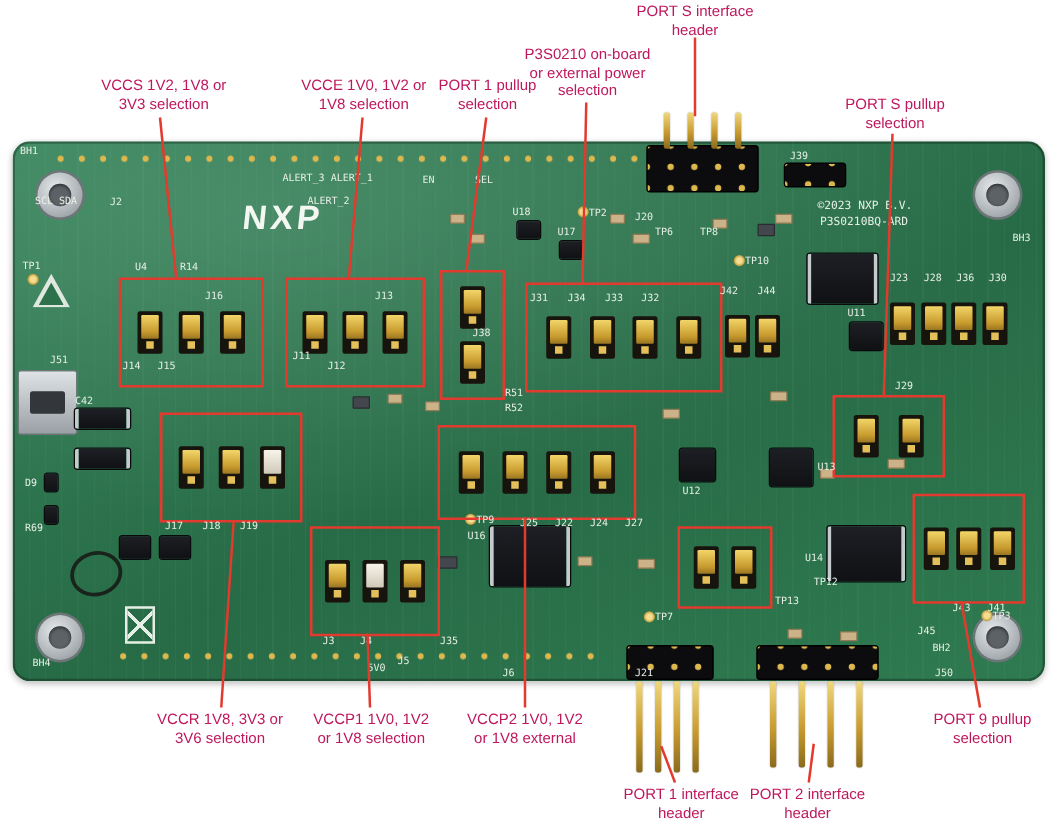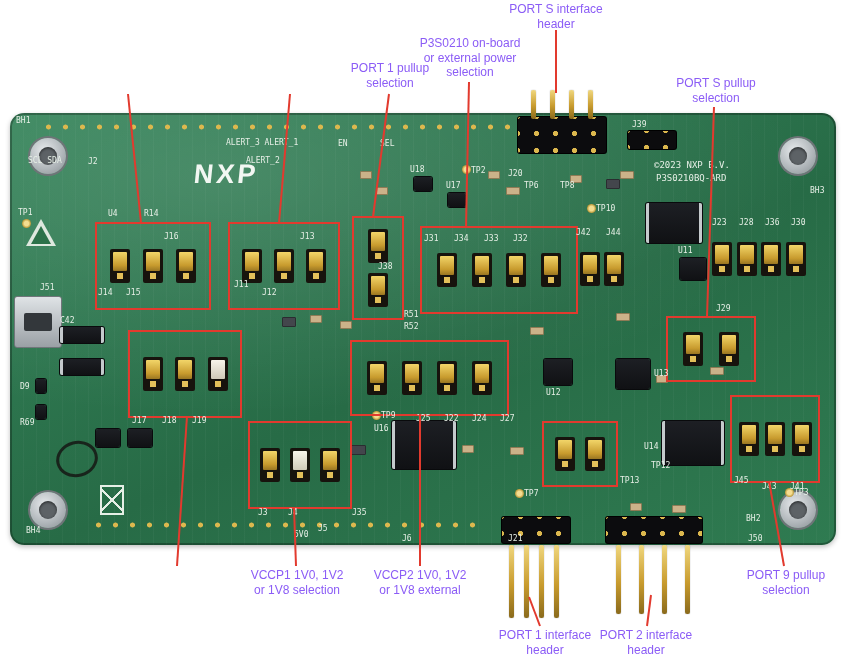--- a/index.html
+++ b/index.html
@@ -1,19 +1,19 @@
 <!DOCTYPE html>
 <html><head>
 <meta charset="utf-8">
 <style>
   html,body{margin:0;padding:0;background:#fff;}
   .canvas{position:relative;width:850px;height:666px;background:#fff;
           font-family:"Liberation Sans",sans-serif;overflow:hidden;}
   
-  .ann{position:absolute;z-index:7;font-size:12px;line-height:1.22;color:#8b5cf6;
+  .ann{position:absolute;z-index:7;font-size:12px;line-height:1.22;color:#be185d;
        text-align:center;white-space:pre-line;}
   
   .board{position:absolute;left:10px;top:113px;width:826px;height:432px;border-radius:14px;z-index:1;
          background:
            radial-gradient(130% 100% at 25% 15%,rgba(255,255,255,.12),rgba(255,255,255,0) 55%),
            repeating-linear-gradient(90deg,rgba(255,255,255,.03) 0 1px,rgba(0,0,0,0) 1px 13px),
            linear-gradient(155deg,#35845a,#276b46 55%,#2f7b51);
          box-shadow:inset 0 0 0 2px rgba(0,0,0,.28),0 2px 5px rgba(0,0,0,.25);}
   .hole{position:absolute;width:36px;height:36px;border-radius:50%;z-index:2;
         background:radial-gradient(circle at 40% 35%,#e7eaec,#aeb4b8 60%,#878d92);
@@ -59,29 +59,35 @@
        transform:rotate(-14deg);opacity:.8;z-index:2;}
   .logo{position:absolute;z-index:3;color:#f2f7f2;font-weight:700;font-size:27px;letter-spacing:3px;
        transform:skewX(-6deg);}
   .lines{position:absolute;left:0;top:0;z-index:8;pointer-events:none;}
 </style>
 </head>
 <body>
 
 <div class="canvas">
 
+  <div class="ann" style="left:61px;top:61px;width:140px">VCCS 1V2, 1V8 or
+3V3 selection</div>
+  <div class="ann" style="left:221px;top:61px;width:140px">VCCE 1V0, 1V2 or
+1V8 selection</div>
   <div class="ann" style="left:330px;top:61px;width:120px">PORT 1 pullup
 selection</div>
   <div class="ann" style="left:400px;top:36px;width:140px">P3S0210 on-board
 or external power
 selection</div>
   <div class="ann" style="left:486px;top:2px;width:140px">PORT S interface
 header</div>
   <div class="ann" style="left:651px;top:76px;width:130px">PORT S pullup
 selection</div>
+  <div class="ann" style="left:106px;top:568px;width:140px">VCCR 1V8, 3V3 or
+3V6 selection</div>
   <div class="ann" style="left:232px;top:568px;width:130px">VCCP1 1V0, 1V2
 or 1V8 selection</div>
   <div class="ann" style="left:355px;top:568px;width:130px">VCCP2 1V0, 1V2
 or 1V8 external</div>
   <div class="ann" style="left:721px;top:568px;width:130px">PORT 9 pullup
 selection</div>
   <div class="ann" style="left:480px;top:628px;width:130px">PORT 1 interface
 header</div>
   <div class="ann" style="left:581px;top:628px;width:130px">PORT 2 interface
 header</div>
@@ -270,21 +276,21 @@
     <span class="ref" style="left:122px;top:304px">J17</span>
     <span class="ref" style="left:152px;top:304px">J18</span>
     <span class="ref" style="left:182px;top:304px">J19</span>
     <span class="ref" style="left:248px;top:396px">J3</span>
     <span class="ref" style="left:278px;top:396px">J4</span>
     <span class="ref" style="left:308px;top:412px">J5</span>
     <span class="ref" style="left:406px;top:302px">J25</span>
     <span class="ref" style="left:434px;top:302px">J22</span>
     <span class="ref" style="left:462px;top:302px">J24</span>
     <span class="ref" style="left:490px;top:302px">J27</span>
-    <span class="ref" style="left:724px;top:364px">J45</span>
+    <span class="ref" style="left:724px;top:388px">J45</span>
     <span class="ref" style="left:752px;top:370px">J43</span>
     <span class="ref" style="left:780px;top:370px">J41</span>
     <span class="ref" style="left:98px;top:97px">U4</span>
     <span class="ref" style="left:134px;top:97px">R14</span>
     <span class="ref" style="left:400px;top:53px">U18</span>
     <span class="ref" style="left:436px;top:69px">U17</span>
     <span class="ref" style="left:668px;top:134px">U11</span>
     <span class="ref" style="left:536px;top:276px">U12</span>
     <span class="ref" style="left:644px;top:257px">U13</span>
     <span class="ref" style="left:634px;top:330px">U14</span>

